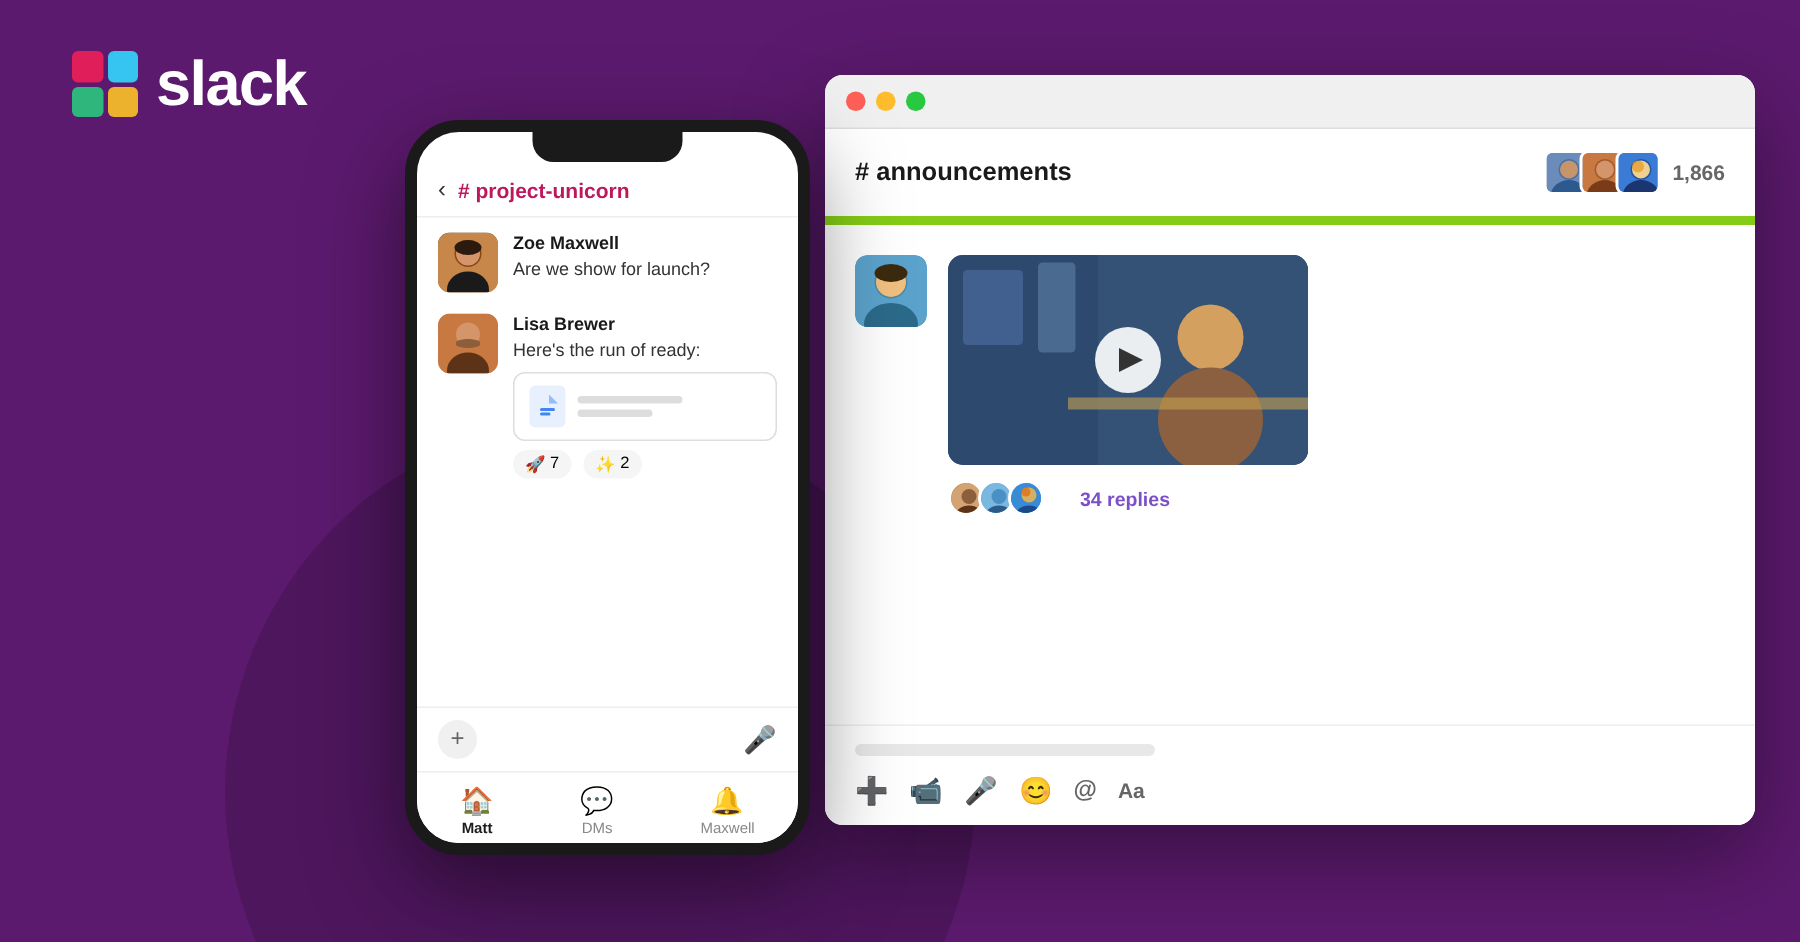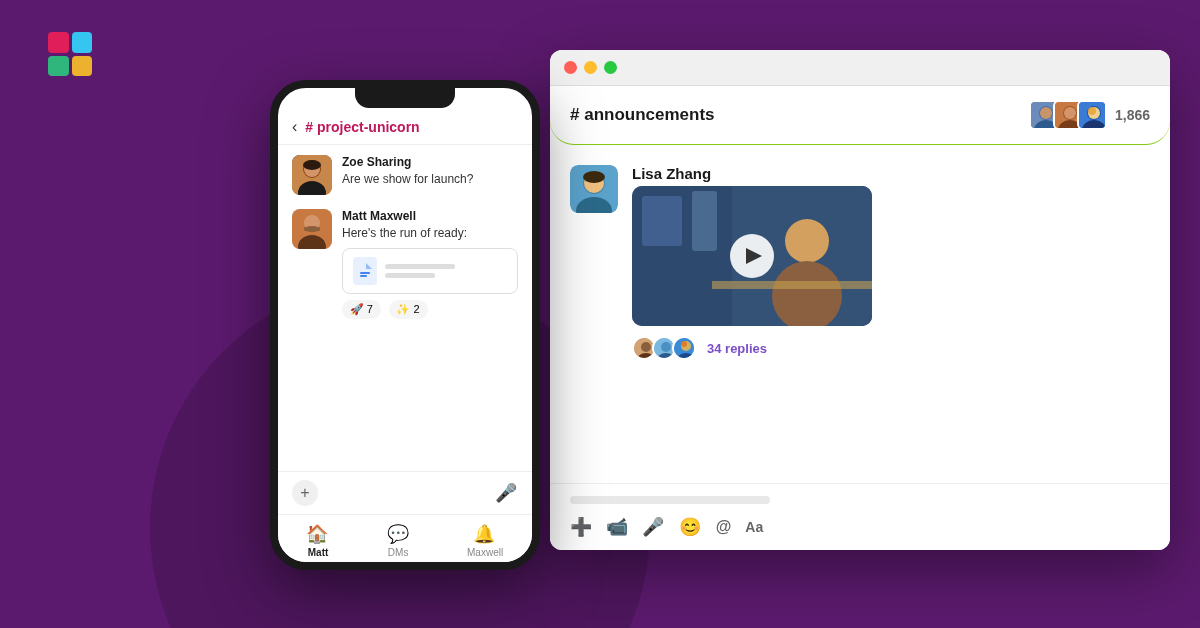--- a/index.html
+++ b/index.html
@@ -268,22 +268,21 @@
 
     .tl-red { background: #ff5f57; }
     .tl-yellow { background: #ffbd2e; }
     .tl-green { background: #28c840; }
 
     .desktop-channel-header {
       display: flex;
       align-items: center;
       justify-content: space-between;
       padding: 14px 20px;
-      border-bottom: 1px solid #84cc16;
-      border-radius: 24px;
+      border-bottom: 6px solid #84cc16;
     }
 
     .desktop-channel-name {
       font-size: 17px;
       font-weight: 700;
       color: #1a1a1a;
     }
 
     .desktop-header-right {
       display: flex;
@@ -380,21 +379,21 @@
       height: 0;
       border-style: solid;
       border-width: 8px 0 8px 16px;
       border-color: transparent transparent transparent #333;
       margin-left: 3px;
     }
 
     .replies-section {
       display: flex;
       align-items: center;
-      gap: 11px;
+      gap: 24px;
       margin-top: 10px;
     }
 
     .reply-avatars {
       display: flex;
     }
 
     .reply-avatar {
       width: 24px;
       height: 24px;
@@ -479,20 +478,21 @@
 <div style="position:absolute;inset:0;background:#5c1a6e;"></div>
 <div class="bg-circle"></div>
 
 <div class="header">
   <div class="slack-hashtag-grid">
     <div class="slack-cell c1"></div>
     <div class="slack-cell c2"></div>
     <div class="slack-cell c3"></div>
     <div class="slack-cell c4"></div>
   </div>
+  <span class="slack-wordmark">slack</span>
 </div>
 
 <div class="phone-mockup">
   <div class="phone-notch"></div>
   <div class="phone-content">
 
     <div class="phone-channel-header">
       <span class="phone-back-arrow">‹</span>
       <span class="phone-channel-name"># project-unicorn</span>
     </div>
@@ -505,38 +505,38 @@
             <svg width="40" height="40" viewBox="0 0 40 40">
               <rect width="40" height="40" fill="#c8874a"></rect>
               <circle cx="20" cy="14" r="9" fill="#8b4513"></circle>
               <ellipse cx="20" cy="38" rx="14" ry="12" fill="#1a1a1a"></ellipse>
               <circle cx="20" cy="14" r="8" fill="#d4956a"></circle>
               <ellipse cx="20" cy="10" rx="9" ry="5" fill="#2c1a0e"></ellipse>
             </svg>
           </div>
         </div>
         <div class="phone-msg-body">
-          <div class="phone-msg-name">Zoe Sharing</div>
+          <div class="phone-msg-name">Zoe Maxwell</div>
           <div class="phone-msg-text">Are we show for launch?</div>
         </div>
       </div>
 
       <div class="phone-message">
         <div class="phone-avatar">
           <svg width="40" height="40" viewBox="0 0 40 40">
             <rect width="40" height="40" fill="#c87941"></rect>
             <circle cx="20" cy="14" r="9" fill="#c87941"></circle>
             <ellipse cx="20" cy="38" rx="14" ry="12" fill="#5c3317"></ellipse>
             <circle cx="20" cy="14" r="8" fill="#d4956a"></circle>
             <ellipse cx="20" cy="20" rx="8" ry="3" fill="#8b5e3c"></ellipse>
             <rect x="12" y="18" width="16" height="4" rx="2" fill="#8b5e3c"></rect>
           </svg>
         </div>
         <div class="phone-msg-body">
-          <div class="phone-msg-name">Matt Maxwell</div>
+          <div class="phone-msg-name">Lisa Brewer</div>
           <div class="phone-msg-text">Here's the run of ready:</div>
 
           <div class="phone-file-attachment">
             <div class="file-icon">
               <svg width="14" height="16" viewBox="0 0 14 16">
                 <rect width="14" height="16" rx="2" fill="#e8f0fe"></rect>
                 <path d="M8 0 L14 6 L8 6 Z" fill="#4285f4" opacity="0.5"></path>
                 <rect x="2" y="9" width="10" height="2" rx="1" fill="#4285f4"></rect>
                 <rect x="2" y="12" width="7" height="2" rx="1" fill="#4285f4"></rect>
               </svg>
@@ -630,21 +630,20 @@
       <div class="desktop-avatar">
         <svg width="48" height="48" viewBox="0 0 48 48">
           <rect width="48" height="48" rx="8" fill="#5ba3cc"></rect>
           <circle cx="24" cy="18" r="11" fill="#4a8aaa"></circle>
           <ellipse cx="24" cy="46" rx="18" ry="14" fill="#2c6a8a"></ellipse>
           <circle cx="24" cy="18" r="10" fill="#f0c080"></circle>
           <ellipse cx="24" cy="12" rx="11" ry="6" fill="#3c2a0e"></ellipse>
         </svg>
       </div>
       <div class="desktop-msg-body">
-        <div class="desktop-msg-name">Lisa Zhang</div>
 
         <div class="video-thumbnail">
           <svg width="240" height="140" viewBox="0 0 240 140" style="position:absolute;inset:0;">
             <rect width="240" height="140" fill="#2d4a6e"></rect>
             <rect x="100" y="0" width="140" height="140" fill="#3a5a7e" opacity="0.5"></rect>
 
             <ellipse cx="175" cy="55" rx="22" ry="22" fill="#d4a060"></ellipse>
             <ellipse cx="175" cy="110" rx="35" ry="35" fill="#8b6040"></ellipse>
 
             <rect x="80" y="95" width="160" height="8" fill="#c4a050" opacity="0.6"></rect>

